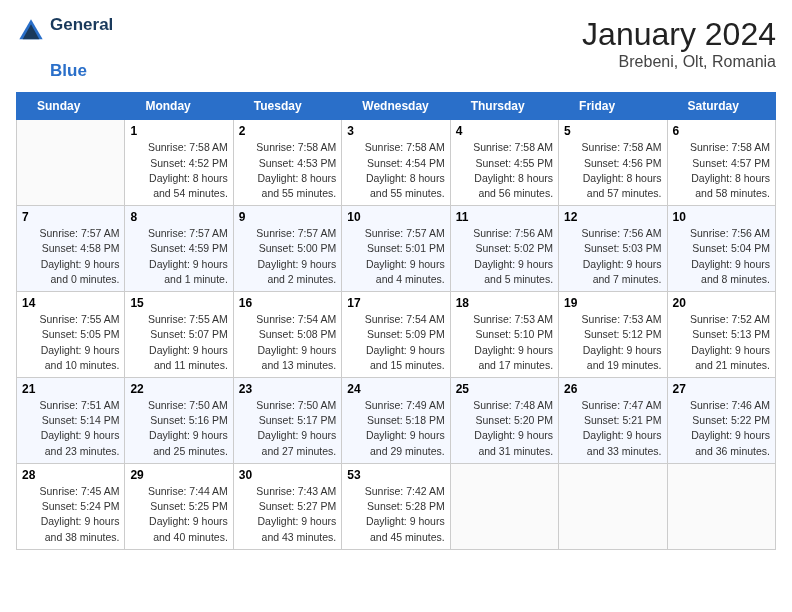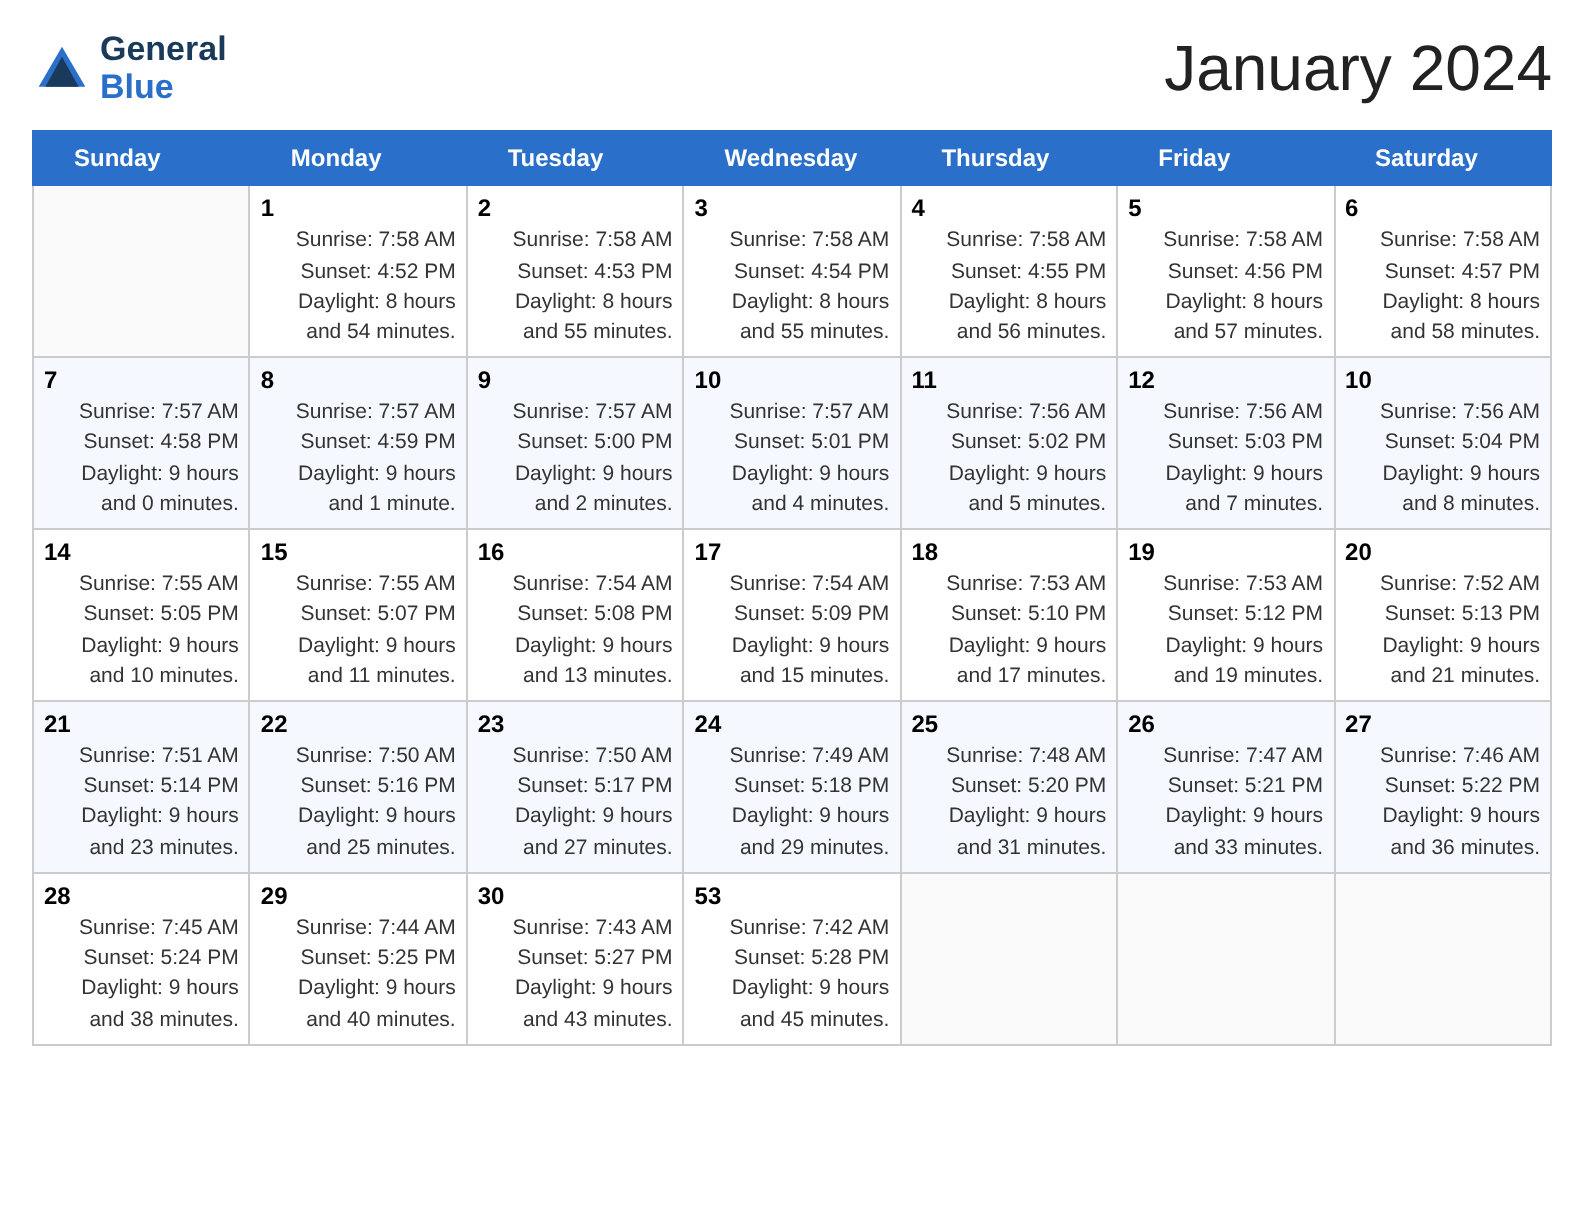--- a/index.html
+++ b/index.html
@@ -11,21 +11,20 @@
       padding: 16px;
     }
     .header {
       display: flex;
       justify-content: space-between;
       align-items: flex-start;
       margin-bottom: 12px;
     }
     .logo {
       display: flex;
-      align-items: center;
       gap: 4px;
     }
     .logo-icon {
       width: 30px;
       height: 30px;
     }
     .title-block {
       text-align: right;
       margin-left: 32px;
     }
@@ -82,25 +81,26 @@
 <body>
 
 <div class="header">
   <div class="logo">
     <svg class="logo-icon" viewBox="0 0 36 36">
       <polygon points="18,4 32,28 4,28" fill="#2a6fc9"></polygon>
       <polygon points="18,10 28,28 8,28" fill="#1a3a5c"></polygon>
     </svg>
     <div>
       <div style="font-size:17px;font-weight:bold;color:#1a3a5c;line-height:1.1;">General</div>
-      <div style="font-size:17px;font-weight:bold;color:#2a6fc9;line-height:1.1;">Blue</div>
+      <div style="font-size:17px;font-weight:bold;color:#2a6fc9;line-height:1.1;margin-top:27px;">Blue</div>
     </div>
   </div>
   <div class="title-block">
     <div class="month-title">January 2024</div>
+    <div class="location-title">Brebeni, Olt, Romania</div>
   </div>
 </div>
 
 <table class="calendar">
   <thead>
     <tr>
     <th>Sunday</th>
         <th>Monday</th>
         <th>Tuesday</th>
         <th>Wednesday</th>

